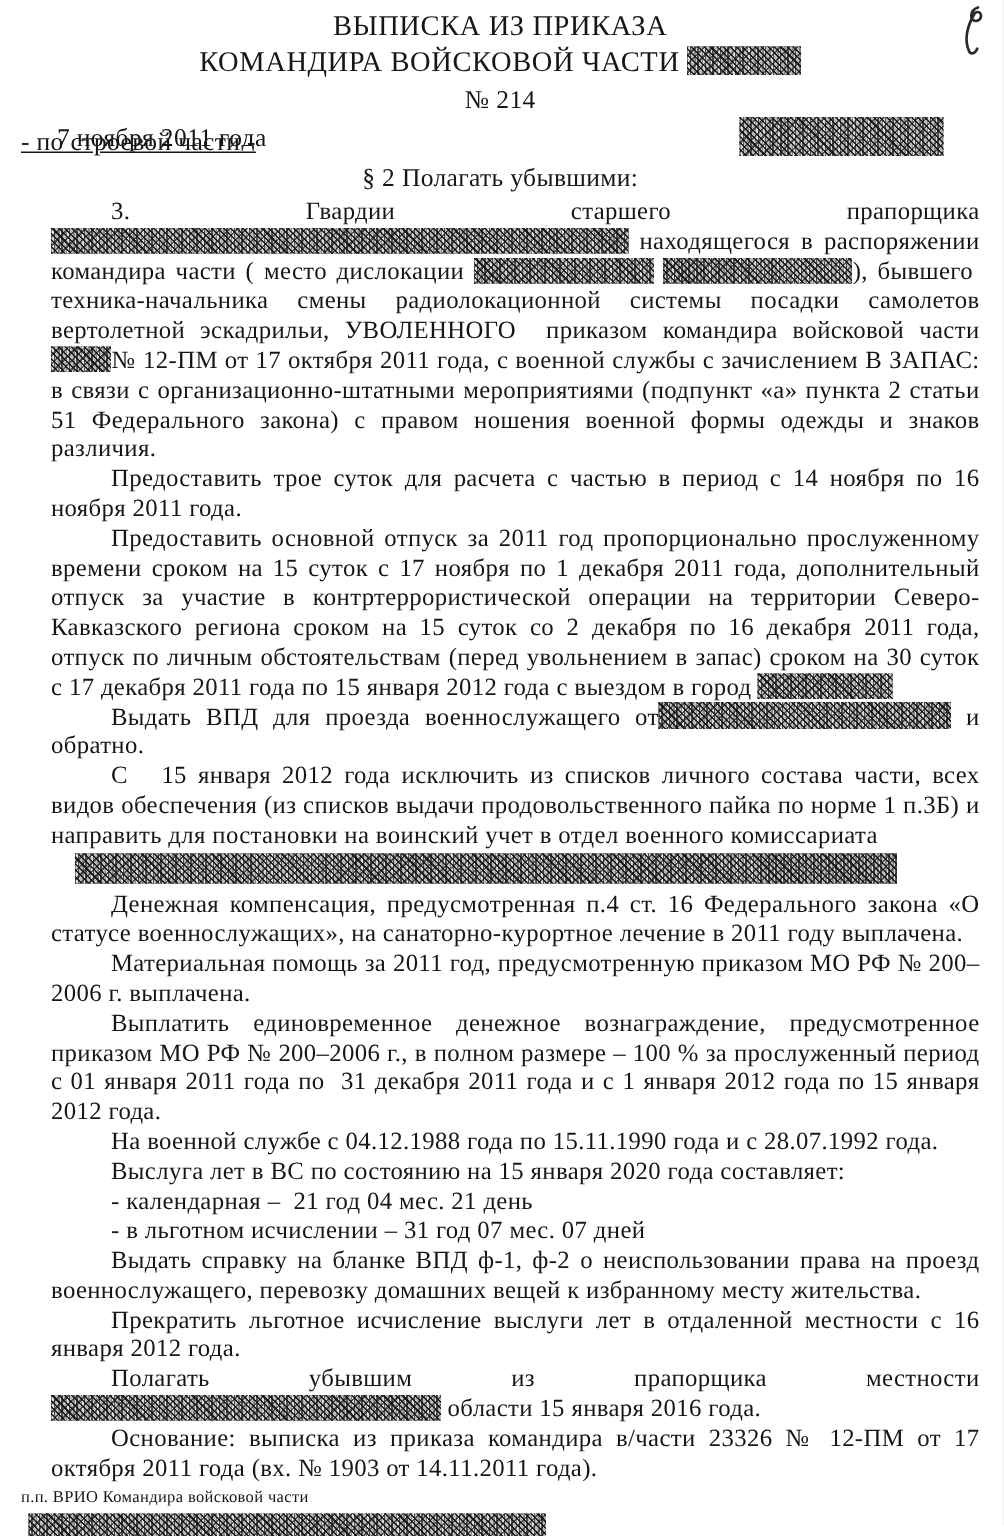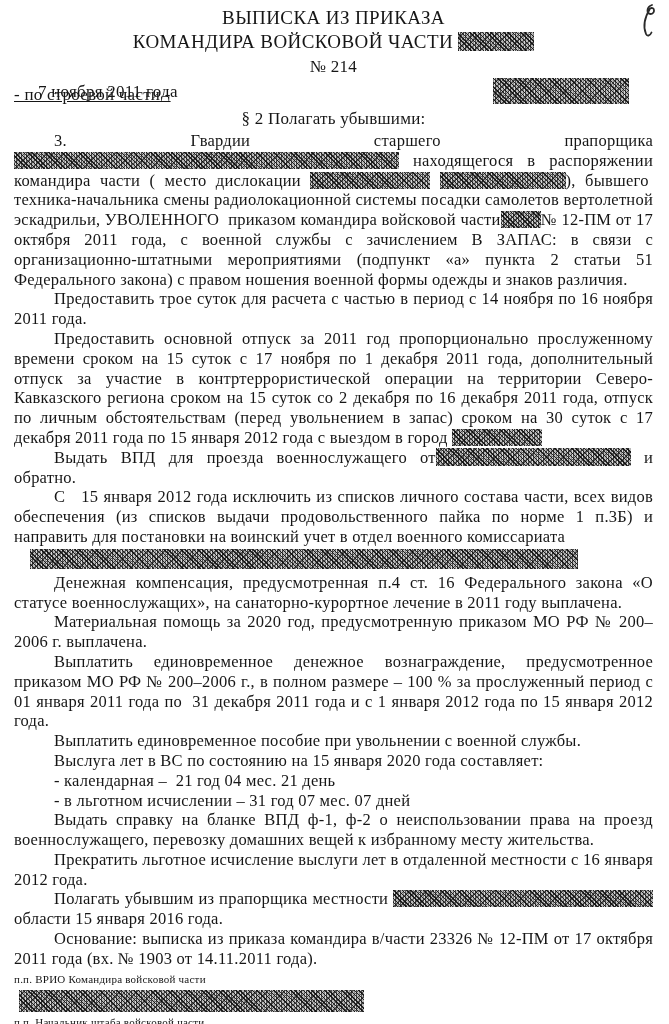--- a/index.html
+++ b/index.html
@@ -16,21 +16,21 @@
     letter-spacing:.015em;
   }
   .c{text-align:center;}
   .title{font-size:19px;line-height:24px;letter-spacing:.4px;}
   .num{font-size:17px;line-height:22px;margin-top:2px;}
   .daterow{position:relative;height:30px;font-size:17px;}
   .daterow .date{position:absolute;left:24px;top:4px;}
   .daterow .otype{position:absolute;left:0;right:0;top:7px;text-align:left;text-decoration:underline;}
   .section{font-size:17px;line-height:21px;margin-bottom:2px;}
   .para{margin:0;font-size:16.5px;line-height:19.8px;text-align:justify;}
-  .ind{text-indent:40px;}
+  .ind{text-indent:40px;margin-left:20px;}
   .redact{
     display:inline-block;
     vertical-align:-3px;
     height:17px;
     background-color:#9a9a9a;
     background-image:
       repeating-linear-gradient(45deg, rgba(10,10,10,.85) 0 1px, transparent 1px 3px),
       repeating-linear-gradient(135deg, rgba(30,30,30,.7) 0 1px, transparent 1px 4px),
       repeating-linear-gradient(90deg, #858585 0 1px, #d9d9d9 1px 2px, #4f4f4f 2px 3px, #b9b9b9 3px 5px),
       repeating-linear-gradient(0deg, #6f6f6f 0 1px, #cfcfcf 1px 3px, #5d5d5d 3px 4px);
@@ -76,26 +76,26 @@
   <p class="para ind">Предоставить трое суток для расчета с частью в период с 14 ноября по 16 ноября 2011 года.</p>
 
   <p class="para ind"><span>Предоставить основной отпуск за 2011 год пропорционально прослуженному времени сроком на 15 суток с 17 ноября по 1 декабря 2011 года, дополнительный отпуск за участие в контртеррористической операции на территории Северо-Кавказского региона сроком на 15 суток со 2 декабря по 16 декабря 2011 года, отпуск по личным обстоятельствам (перед увольнением в запас) сроком на 30 суток с 17 декабря 2011 года по 15 января 2012 года с выездом в город</span> <span class="redact w90"></span></p>
 
   <p class="para ind"><span>Выдать ВПД для проезда военнослужащего от</span><span class="redact w195"></span> <span>и обратно.</span></p>
 
   <p class="para ind"><span>С&nbsp;&nbsp; 15 января 2012 года исключить из списков личного состава части, всех видов обеспечения (из списков выдачи продовольственного пайка по норме 1 п.3Б) и направить для постановки на воинский учет в отдел военного комиссариата</span><span class="redact blockline"></span></p>
 
   <p class="para ind">Денежная компенсация, предусмотренная п.4 ст. 16 Федерального закона «О статусе военнослужащих», на санаторно-курортное лечение в 2011 году выплачена.</p>
 
-  <p class="para ind">Материальная помощь за 2020 год, предусмотренную приказом МО РФ № 200–2006 г. выплачена.</p>
+  <p class="para ind">Материальная помощь за 2011 год, предусмотренную приказом МО РФ № 200–2006 г. выплачена.</p>
 
   <p class="para ind">Выплатить единовременное денежное вознаграждение, предусмотренное приказом МО РФ № 200–2006 г., в полном размере – 100 % за прослуженный период с 01 января 2011 года по&nbsp; 31 декабря 2011 года и с 1 января 2012 года по 15 января 2012 года.</p>
 
+  <p class="para ind">На военной службе с 04.12.1988 года по 15.11.1990 года и с 28.07.1992 года.</p>
 
-  <p class="para ind">Выплатить единовременное пособие при увольнении с военной службы.</p>
 
   <p class="para ind">Выслуга лет в ВС по состоянию на 15 января 2020 года составляет:</p>
 
   <p class="para ind">- календарная –&nbsp; 21 год 04 мес. 21 день</p>
 
   <p class="para ind">- в льготном исчислении – 31 год 07 мес. 07 дней</p>
 
   <p class="para ind">Выдать справку на бланке ВПД ф-1, ф-2 о неиспользовании права на проезд военнослужащего, перевозку домашних вещей к избранному месту жительства.</p>
 
   <p class="para ind">Прекратить льготное исчисление выслуги лет в отдаленной местности с 16 января 2012 года.</p>

